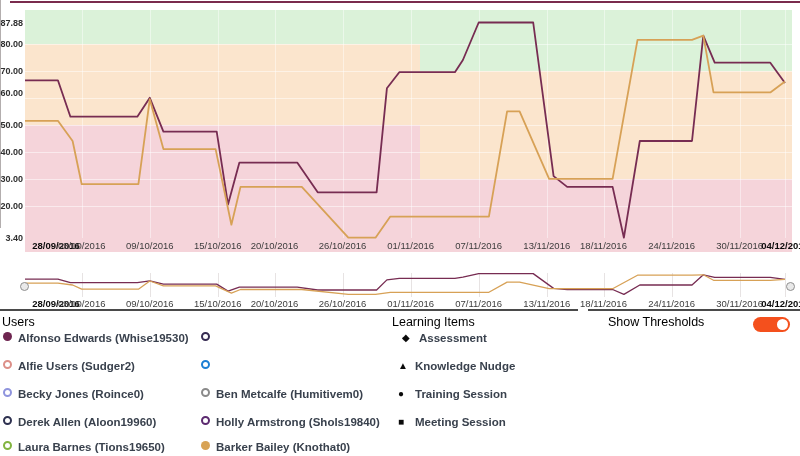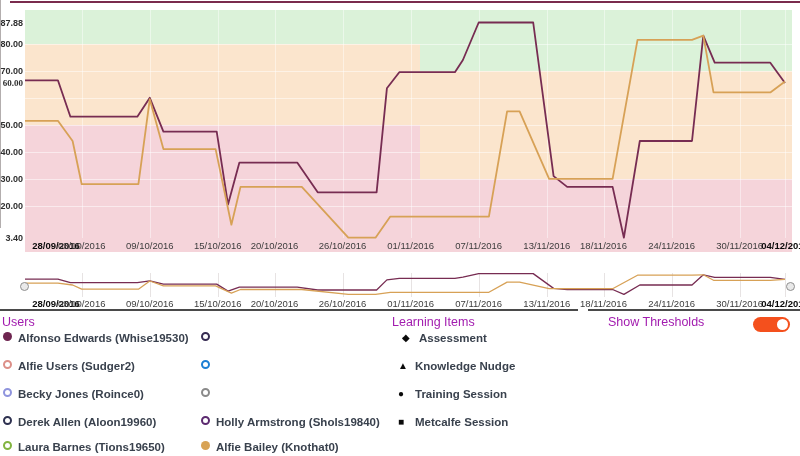--- a/index.html
+++ b/index.html
@@ -15,21 +15,21 @@
   #y-axis-line{left:24px;top:10px;width:1px;height:228px;background:#b3aeae;}
   .ylab{position:absolute;width:23px;text-align:right;font-size:9px;font-weight:700;color:#2f2f2f;line-height:10px;}
   .xlab{position:absolute;width:62px;text-align:center;font-size:9.5px;color:#3c3c3c;line-height:11px;white-space:nowrap;}
   .xlab.bold{font-weight:700;color:#0a0a0a;}
   .xlab.first{text-align:center;}
   svg.series{position:absolute;left:0;top:0;}
   .navtick{position:absolute;width:1px;background:#e7e3e3;}
   .nav-handle{position:absolute;width:9px;height:9px;border-radius:50%;
     background:#e9e9e9;border:1px solid #8f8f8f;box-sizing:border-box;}
   .divider{position:absolute;height:2px;background:#4a4a4a;top:309px;}
-  .col-header{position:absolute;top:315px;font-size:12.5px;color:#a21caf;}
+  .col-header{position:absolute;top:315px;font-size:12.5px;color:#000000;}
   .toggle{position:absolute;left:753px;top:317px;width:37px;height:15px;border-radius:8px;}
   .toggle .knob{position:absolute;right:2px;top:2px;width:11px;height:11px;border-radius:50%;background:#fff;}
   .lg-item{position:absolute;display:flex;align-items:flex-start;height:18px;cursor:default;}
   .lg-marker{display:inline-block;width:9px;height:9px;border-radius:50%;margin-right:6px;box-sizing:border-box;flex:0 0 auto;}
   .lg-label{font-size:11.5px;font-weight:600;color:#39414d;white-space:nowrap;}
   .li-glyph{display:inline-block;width:13px;font-size:10px;color:#0a0a0a;margin-right:4px;flex:0 0 auto;text-align:left;}
 </style>
 </head>
 <body>
 
@@ -64,21 +64,21 @@
         <div class="vgrid" style="left: 603.507px; top: 10px; height: 228px;"></div>
         <div class="vgrid" style="left: 671.567px; top: 10px; height: 228px;"></div>
         <div class="vgrid" style="left: 739.627px; top: 10px; height: 228px;"></div>
         <div class="vgrid" style="left: 785px; top: 10px; height: 228px;"></div>
       </div>
     <div id="y-axis-line"></div>
     <div id="ylabels">
         <div class="ylab" style="left: 0px; top: 17.524px;">87.88</div>
         <div class="ylab" style="left: 0px; top: 38.8px;">80.00</div>
         <div class="ylab" style="left: 0px; top: 65.8px;">70.00</div>
-        <div class="ylab" style="left: 0px; top: 78px; font-family: Liberation Serif, serif;">60.00</div>
+        <div class="ylab" style="left: 0px; top: 88px;">60.00</div>
         <div class="ylab" style="left: 0px; top: 119.8px;">50.00</div>
         <div class="ylab" style="left: 0px; top: 146.8px;">40.00</div>
         <div class="ylab" style="left: 0px; top: 173.8px;">30.00</div>
         <div class="ylab" style="left: 0px; top: 200.8px;">20.00</div>
         <div class="ylab" style="left: 0px; top: 232.66px;">3.40</div>
       </div>
     <div id="xlabels">
         <div class="xlab bold first" style="left: 25px; top: 240px;">28/09/2016</div>
         <div class="xlab" style="left: 50.7164px; top: 240px;">03/10/2016</div>
         <div class="xlab" style="left: 118.776px; top: 240px;">09/10/2016</div>
@@ -169,41 +169,42 @@
         <div class="lg-label">Laura Barnes (Tions19650)</div>
       </div>
       <div class="lg-item" style="left: 201px; top: 332px;">
         <div class="lg-marker" style="background: rgb(255, 255, 255); border: 2px solid rgb(54, 43, 82);"></div>
       </div>
       <div class="lg-item" style="left: 201px; top: 360px;">
         <div class="lg-marker" style="background: rgb(255, 255, 255); border: 2px solid rgb(29, 127, 212);"></div>
       </div>
       <div class="lg-item" style="left: 201px; top: 388px;">
         <div class="lg-marker" style="background: rgb(255, 255, 255); border: 2px solid rgb(138, 138, 138);"></div>
+        <div class="lg-label">Ben Metcalfe (Humitivem0)</div>
       </div>
       <div class="lg-item" style="left: 201px; top: 416px;">
         <div class="lg-marker" style="background: rgb(255, 255, 255); border: 2px solid rgb(92, 42, 112);"></div>
         <div class="lg-label">Holly Armstrong (Shols19840)</div>
       </div>
       <div class="lg-item" style="left: 201px; top: 441px;">
         <div class="lg-marker" style="background: rgb(216, 163, 85);"></div>
-        <div class="lg-label">Alfie Bailey (Knothat0)</div>
+        <div class="lg-label">Barker Bailey (Knothat0)</div>
       </div>
     </div>
   <div id="items-legend">
       <div class="lg-item" style="left: 402px; top: 332px;">
         <div class="li-glyph">◆</div>
         <div class="lg-label">Assessment</div>
       </div>
       <div class="lg-item" style="left: 398px; top: 360px;">
         <div class="li-glyph">▲</div>
         <div class="lg-label">Knowledge Nudge</div>
       </div>
       <div class="lg-item" style="left: 398px; top: 388px;">
         <div class="li-glyph">●</div>
         <div class="lg-label">Training Session</div>
       </div>
       <div class="lg-item" style="left: 398px; top: 416px;">
         <div class="li-glyph">■</div>
-        <div class="lg-label">Metcalfe Session</div>
+        <div class="lg-label">Meeting Session</div>
       </div>
     </div>
 </div>
 
 </body></html>

